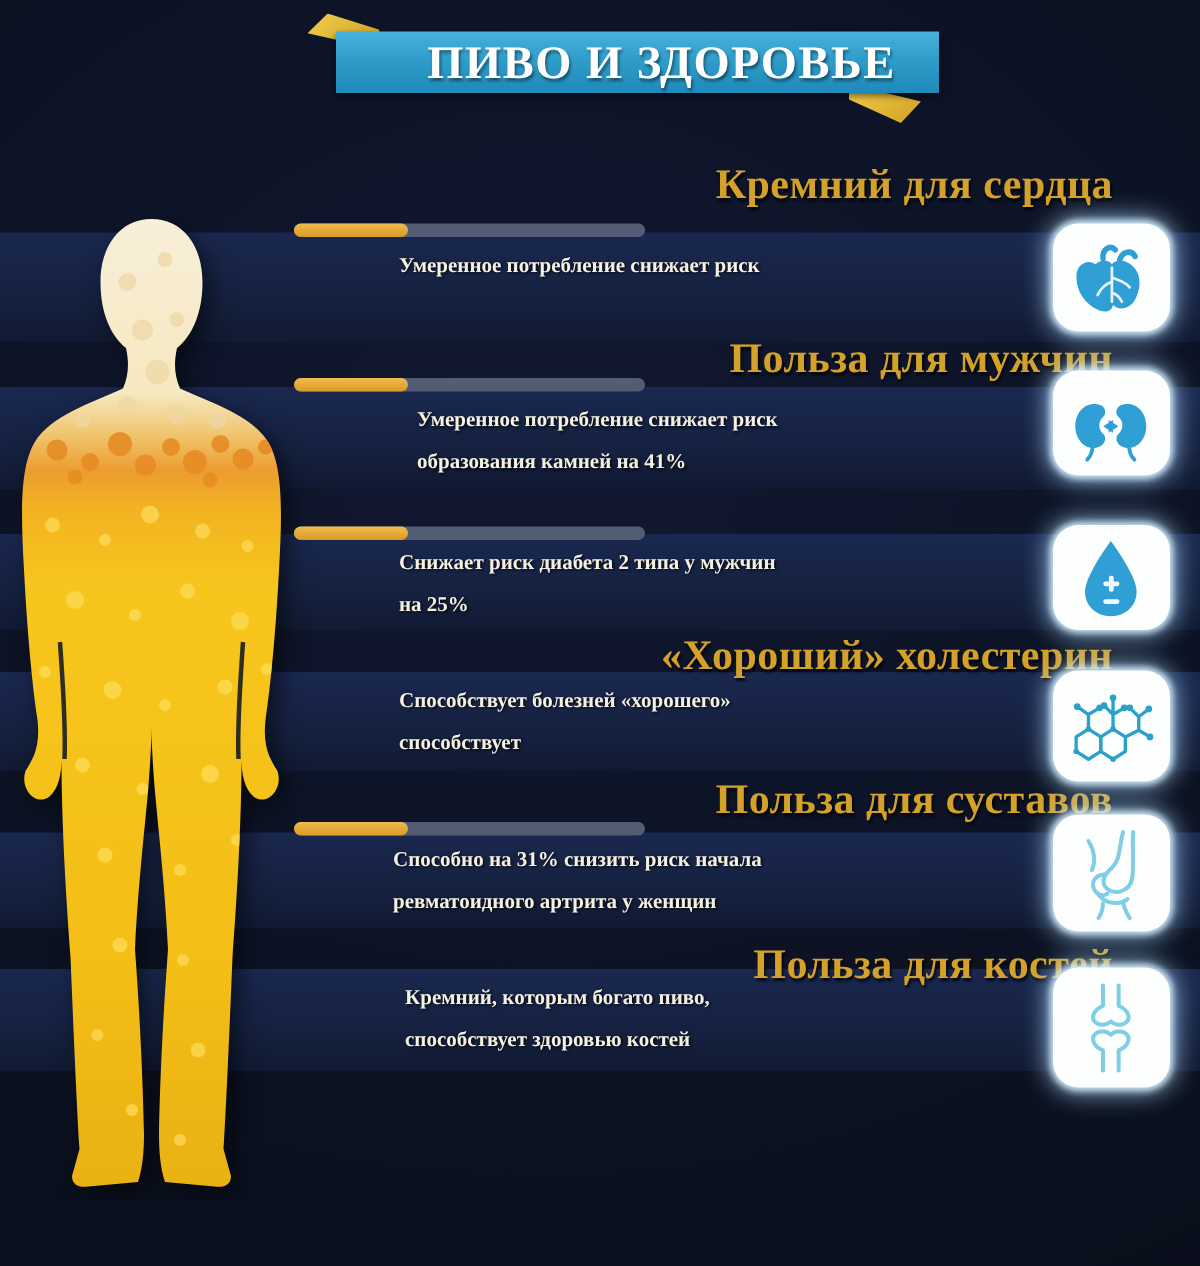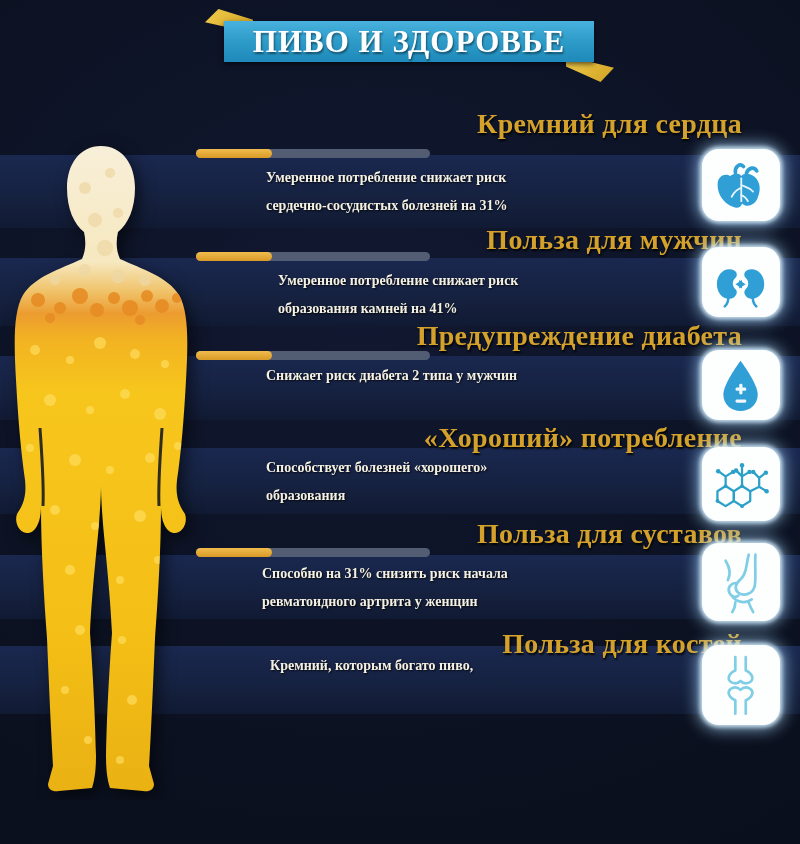--- a/index.html
+++ b/index.html
@@ -28,20 +28,21 @@
     box-shadow:0 0 16px 4px rgba(170,220,255,.75),0 0 4px 2px rgba(255,255,255,.9);
     display:flex;align-items:center;justify-content:center;
   }
   .icon-card svg{width:86%;height:86%;}
   
   .banner{
     position:absolute;left:224px;top:21px;width:370px;height:41px;z-index:6;
     background:linear-gradient(180deg,#49b1dd 0%,#2f9dca 45%,#1e89ba 100%);
     display:flex;align-items:center;justify-content:center;
     box-shadow:0 2px 5px rgba(0,0,0,.6);
+    padding-left:32px;
   }
   .banner span{font-size:31px;font-weight:bold;color:#ffffff;letter-spacing:1px;white-space:nowrap;
     text-shadow:1px 2px 2px rgba(0,0,0,.45);}
   .fold{position:absolute;z-index:5;background:linear-gradient(135deg,#f2cd4d,#cfa122);}
   .fold-tl{left:205px;top:9px;width:48px;height:24px;clip-path:polygon(0 55%,28% 0,100% 45%,100% 100%);}
   .fold-br{left:566px;top:56px;width:48px;height:26px;clip-path:polygon(0 0,100% 45%,72% 100%,0 40%);}
   .body-svg{position:absolute;left:0;top:128px;z-index:3;}
 </style>
 </head>
 <body>
@@ -165,21 +166,20 @@
   <div class="banner">
     <span>ПИВО И ЗДОРОВЬЕ</span>
   </div>
 
   <h2 class="heading" style="top:108px">Кремний для сердца</h2>
   <div class="bar" style="top:149px">
       <div class="bar-fill"></div>
     </div>
   <div class="desc" style="top:164px;left:266px">
     <div>Умеренное потребление снижает риск</div>
-    <div>сердечно-сосудистых болезней на 31%</div>
   </div>
   <div class="icon-card" style="top:149px;height:72px">
     <svg viewBox="0 0 90 84">
       <g fill="none" stroke="#2f9fd6" stroke-width="5" stroke-linecap="round">
         <path d="M38,25 C37,17 44,12 49,17"></path>
         <path d="M53,26 C56,18 64,17 67,23"></path>
       </g>
       <path fill="#2f9fd6" d="M31,30 C24,25 15,30 14,39 C13,50 18,62 29,69 C37,74 45,75 47,67
         C53,73 64,70 68,60 C73,49 72,38 64,31 C58,26 50,25 46,30 C42,25 36,26 31,30 Z"></path>
       <g fill="none" stroke="#e9f6fd" stroke-width="2.4" stroke-linecap="round">
@@ -207,42 +207,42 @@
         C57,48 57,40 52,36 C49,33 50,28 53,26 Z"></path>
       <path fill="#2f9fd6" d="M38,45 L47,39 L47,51 Z"></path>
       <path fill="#2f9fd6" d="M52,45 L43,39 L43,51 Z"></path>
       <g fill="none" stroke="#2f9fd6" stroke-width="3.5" stroke-linecap="round">
         <path d="M28,63 C28,69 26,73 23,76"></path>
         <path d="M62,63 C62,69 64,73 67,76"></path>
       </g>
     </svg>
   </div>
 
-  <h2 class="heading" style="top:320px">Предупреждение диабета</h2>
   <div class="bar" style="top:351px">
       <div class="bar-fill"></div>
     </div>
   <div class="desc" style="top:362px;left:266px">
     <div>Снижает риск диабета 2 типа у мужчин</div>
+    <div>на 25%</div>
   </div>
   <div class="icon-card" style="top:350px;height:70px">
     <svg viewBox="0 0 90 84">
       <path fill="#2f9fd6" d="M45,8 C45,8 21,40 21,55 C21,69 32,78 45,78 C58,78 69,69 69,55 C69,40 45,8 45,8 Z"></path>
       <g fill="#eef8fd">
         <rect x="38" y="45.5" width="15" height="4.5" rx="2"></rect>
         <rect x="43.2" y="40.2" width="4.5" height="15" rx="2"></rect>
         <rect x="38" y="62" width="15" height="4.5" rx="2"></rect>
       </g>
     </svg>
   </div>
 
-  <h2 class="heading" style="top:422px">«Хороший» потребление</h2>
+  <h2 class="heading" style="top:422px">«Хороший» холестерин</h2>
   <div class="desc" style="top:454px;left:266px">
     <div>Способствует болезней «хорошего»</div>
-    <div>образования</div>
+    <div>способствует</div>
   </div>
   <div class="icon-card" style="top:447px;height:74px">
     <svg viewBox="0 0 90 84">
       <g fill="none" stroke="#2ba0c8" stroke-width="3" stroke-linejoin="round">
         <path d="M14,52 L25,45 L36,52 L36,65 L25,72 L14,65 Z"></path>
         <path d="M36,52 L47,45 L58,52 L58,65 L47,72 L36,65 Z"></path>
         <path d="M25,45 L25,32 M25,32 L15,25 M25,32 L35,26"></path>
         <path d="M47,45 L47,32 M47,32 L39,24 M47,32 L47,18 M47,32 L57,26"></path>
         <path d="M58,52 L70,46 M70,46 L80,52 M70,46 L70,34 M70,34 L62,26 M70,34 L79,27"></path>
       </g>
@@ -280,20 +280,21 @@
         <path d="M38,70 C38,76 36,80 34,83"></path>
         <path d="M56,70 C58,76 60,80 62,83"></path>
         <path d="M25,14 C30,22 32,32 28,40"></path>
       </g>
     </svg>
   </div>
 
   <h2 class="heading" style="top:628px">Польза для костей</h2>
   <div class="desc" style="top:652px;left:270px">
     <div>Кремний, которым богато пиво,</div>
+    <div>способствует здоровью костей</div>
   </div>
   <div class="icon-card" style="top:645px;height:80px">
     <svg viewBox="0 0 90 84">
       <g fill="none" stroke="#7fcee6" stroke-width="3.6" stroke-linecap="round" stroke-linejoin="round">
         <path d="M38,4 L38,22 C29,26 26,34 33,38 C37,40 42,39 45,36 C48,39 53,40 57,38 C64,34 61,26 52,22 L52,4"></path>
         <path d="M38,80 L38,62 C29,58 26,50 33,46 C37,44 42,45 45,48 C48,45 53,44 57,46 C64,50 61,58 52,62 L52,80"></path>
       </g>
     </svg>
   </div>
 

